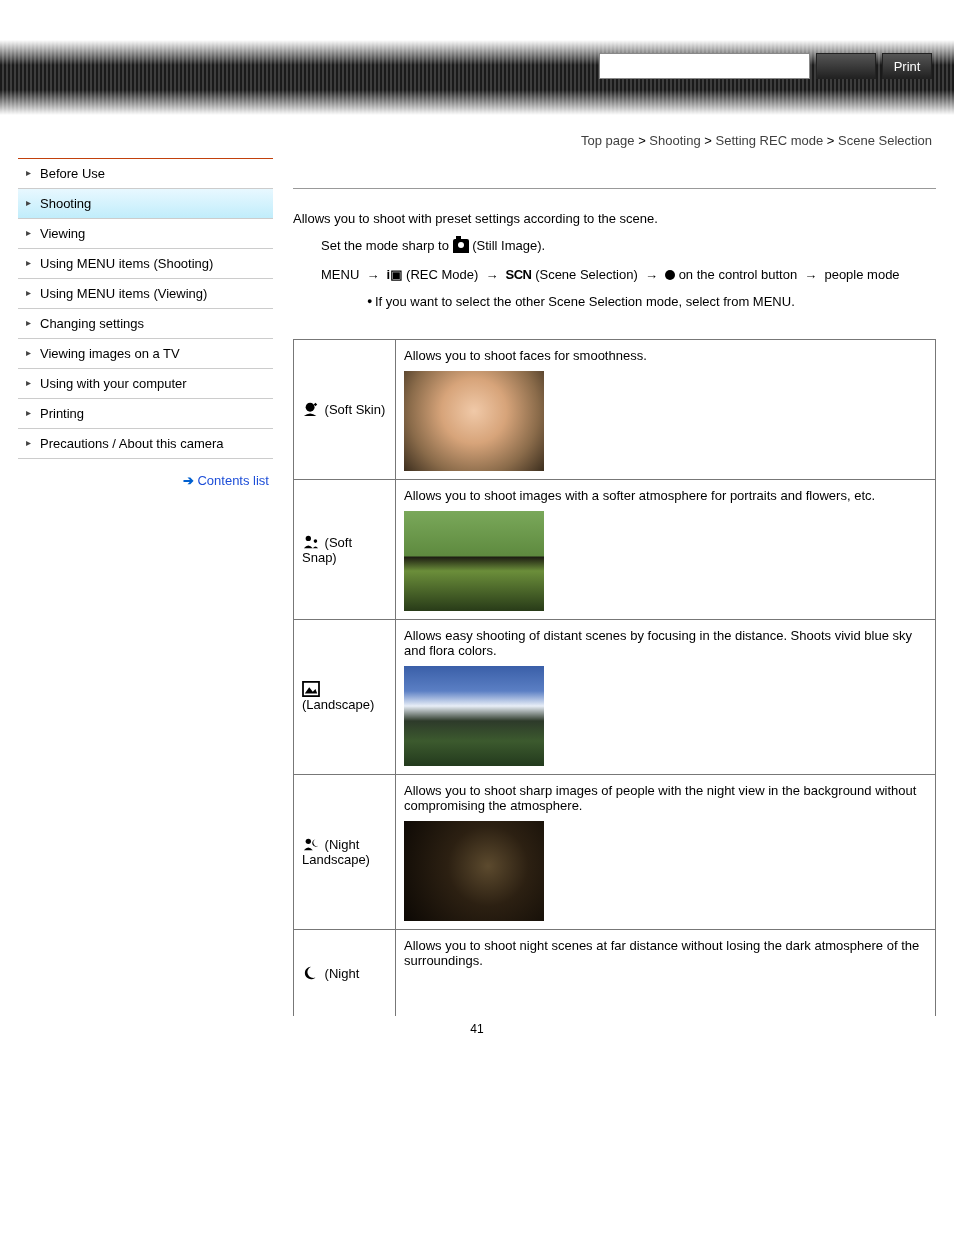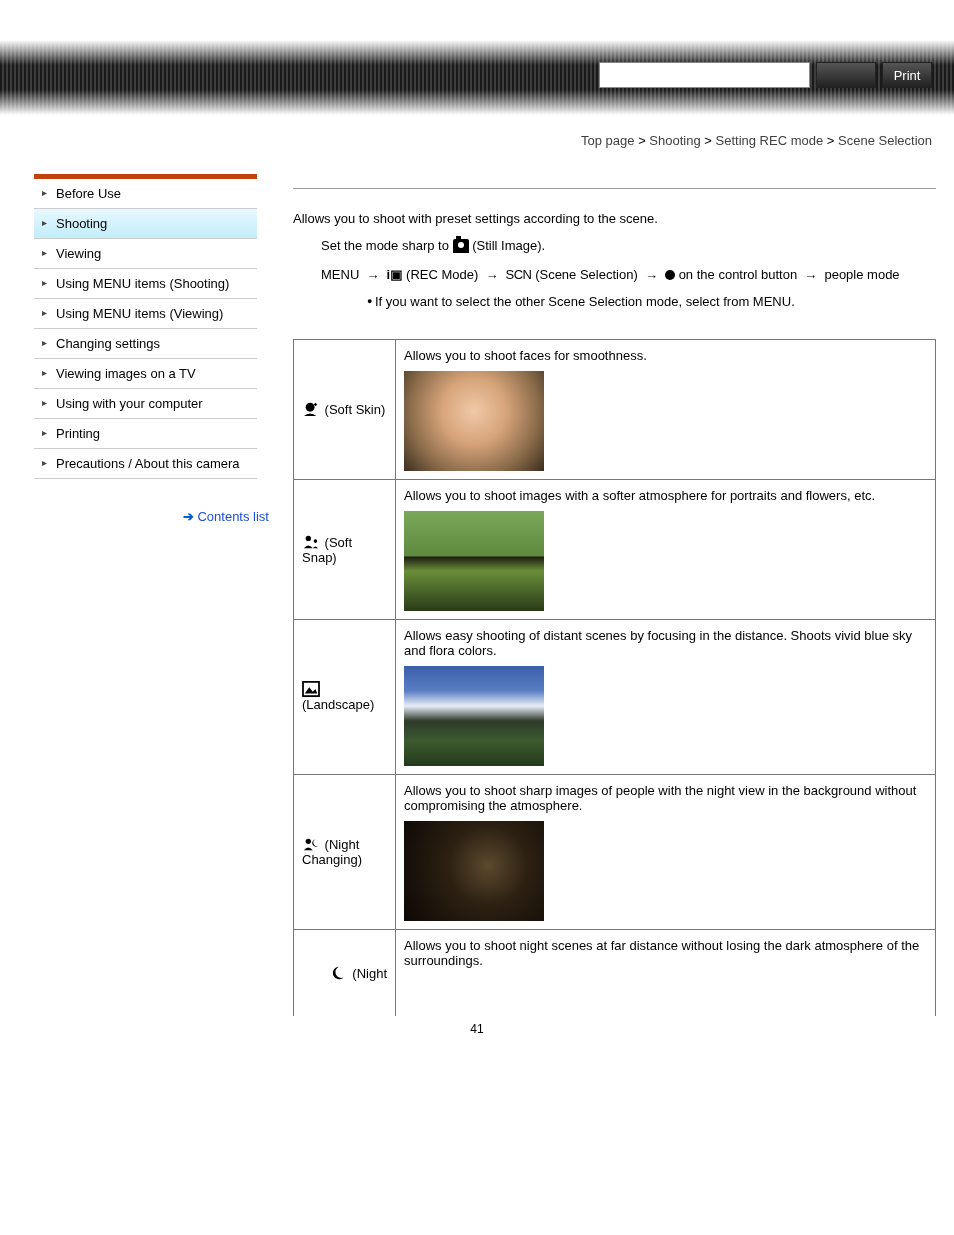--- a/index.html
+++ b/index.html
@@ -22,21 +22,21 @@
     background:linear-gradient(to bottom, rgba(255,255,255,1), rgba(255,255,255,0));
   }
   .header-band::after {
     content:"";
     position:absolute;left:0;right:0;bottom:0;height:25px;
     background:linear-gradient(to top, rgba(255,255,255,1), rgba(255,255,255,0));
   }
   .header-controls {
     position: absolute;
     right: 22px;
-    top: 22px;
+    top: 13px;
     z-index: 2;
     display:flex;
     gap:6px;
     align-items:center;
   }
   .search-input {
     width: 205px;
     height: 22px;
     border: 1px solid #888;
     background: #fff;
@@ -66,22 +66,22 @@
     display:flex;
     padding: 0 18px 0 18px;
     gap: 20px;
   }
   .sidebar {
     width: 255px;
     flex-shrink:0;
   }
   .sidebar ul {
     list-style:none;
-    margin:16px;padding:0;
-    border-top:5px solid #c2410c;
+    margin:0;padding:0;
+    border-top:1px solid #c2410c;
   }
   .sidebar li {
     border-bottom:1px solid #ccc;
     padding: 7px 6px 7px 22px;
     position:relative;
     font-size:13px;
   }
   .sidebar li::before {
     content:"▸";
     position:absolute;
@@ -117,21 +117,21 @@
   }
   .icon-camera { background:#000; border-radius:2px 2px 0 0; position:relative; }
   .icon-camera::before { content:"";position:absolute;top:-3px;left:3px;width:5px;height:3px;background:#000; }
   .icon-camera::after { content:"";position:absolute;top:3px;left:5px;width:6px;height:6px;border-radius:50%;background:#fff; }
   .arrow-r {
     display:inline-block; width:20px;text-align:center;
   }
   .dot {
     display:inline-block;width:10px;height:10px;border-radius:50%;background:#000;vertical-align:-1px;
   }
-  .scn-text { font-weight:normal; font-family: Arial; letter-spacing:-0.5px; }
+  .scn-text { font-weight:bold; font-family: Arial; letter-spacing:-0.5px; }
   .bullet-note { padding-left: 46px; }
   .bullet-note::before { content:"● "; font-size:9px; vertical-align:2px; }
   table.scene {
     border-collapse: collapse;
     width: 100%;
     margin-top: 30px;
   }
   table.scene td {
     border: 1px solid #777;
     padding: 8px 8px;
@@ -279,29 +279,29 @@
           <span>Allows easy shooting of distant scenes by focusing in the distance. Shoots vivid blue sky and flora colors.</span>
           <div class="placeholder-img img-landscape"></div>
         </td>
       </tr>
       <tr>
         <td class="label">
           <svg class="mode-icon" viewBox="0 0 20 18">
                 <circle cx="7" cy="6" r="3" fill="#000"></circle>
                 <path d="M2 16 Q7 10 12 16" fill="#000"></path>
                 <path d="M15 4 a4 4 0 1 0 3 7 a3 3 0 0 1 -3 -7" fill="#000"></path>
-              </svg><span> (Night Changing)</span>
+              </svg><span> (Night Landscape)</span>
         </td>
         <td>
           <span>Allows you to shoot sharp images of people with the night view in the background without compromising the atmosphere.</span>
           <div class="placeholder-img img-nightportrait"></div>
         </td>
       </tr>
       <tr>
-        <td class="label" style="border-bottom:none;text-align:right;">
+        <td class="label" style="border-bottom:none;">
           <svg class="mode-icon" viewBox="0 0 20 18">
                 <path d="M10 2 a7 7 0 1 0 5 12 a5.5 5.5 0 0 1 -5 -12" fill="#000"></path>
               </svg><span> (Night</span>
         </td>
         <td style="border-bottom:none;">
           <span>Allows you to shoot night scenes at far distance without losing the dark atmosphere of the surroundings.</span>
           <div style="height:40px"></div>
         </td>
       </tr>
     </tbody>

